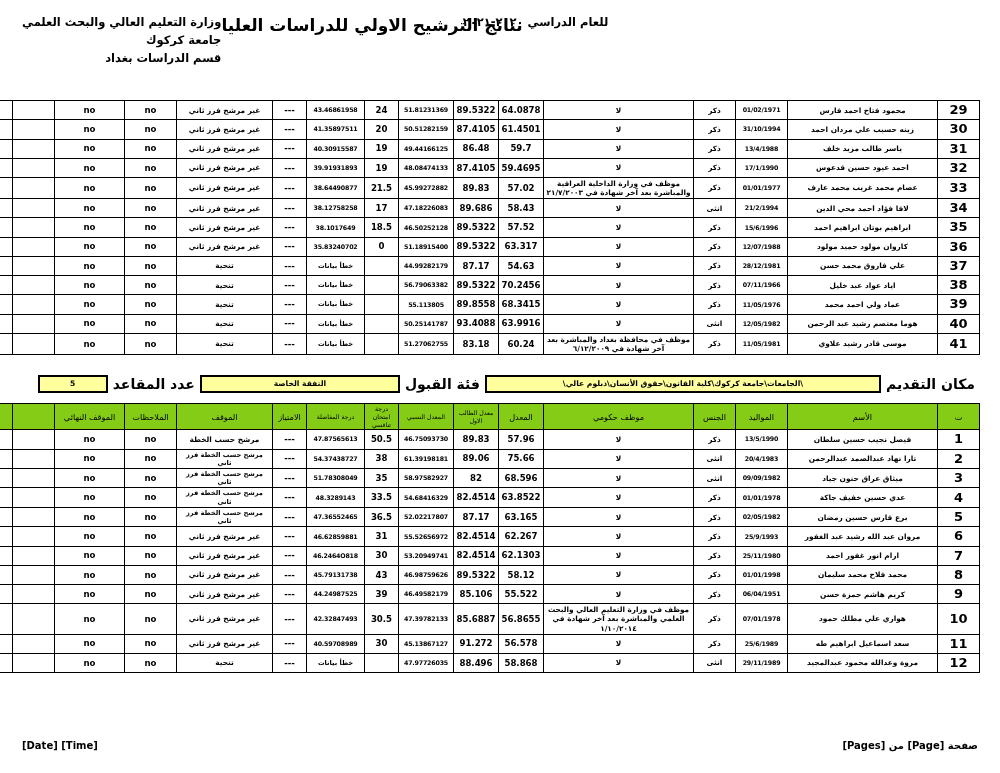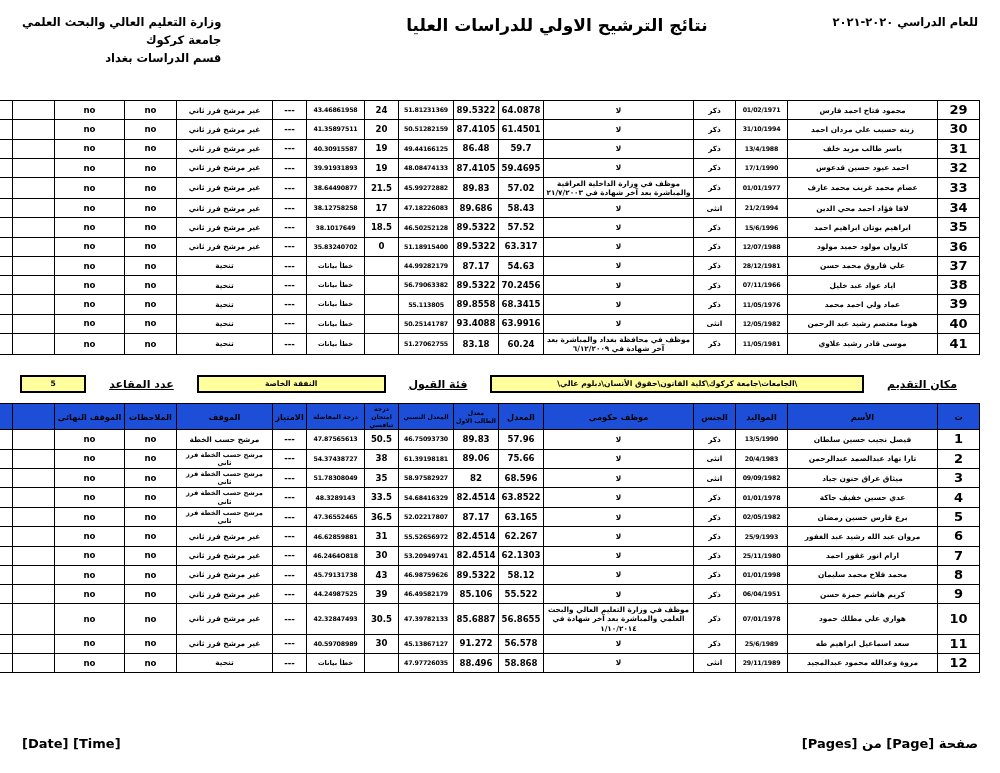--- a/index.html
+++ b/index.html
@@ -12,21 +12,21 @@
     direction:rtl;
     position:relative;
     overflow:hidden;
   }
   .page{position:relative;width:1000px;height:773px;}
 
   
   .hdr{
     position:absolute;top:14px;right:0;left:0;
     display:flex;flex-direction:row-reverse;
-    justify-content:space-between;align-items:flex-start;
+    align-items:flex-start;
     padding:0 22px;
   }
   .hdr-right{text-align:right;font-size:11.5px;line-height:1.55;font-weight:600;}
   .hdr-center{text-align:center;font-size:17px;font-weight:600;padding-top:1px;
               margin-right:-60px;}
   .hdr-left{text-align:left;font-size:11.5px;font-weight:600;padding-top:1px;}
 
   
   table.grid{
     border-collapse:collapse;
@@ -80,47 +80,47 @@
 
   
   .infobar{
     position:absolute;top:372px;right:20px;width:960px;
     height:24px;
     display:flex;flex-direction:row;align-items:center;
     justify-content:flex-start;
     gap:0;
     font-size:8px;font-weight:700;
   }
-  .ib-label{white-space:nowrap;padding:0 23px;font-size:11px;font-weight:700;text-decoration:underline;}
+  .ib-label{white-space:nowrap;padding:0 5px;font-size:14px;font-weight:700;}
   .yellowbox{
     background:#ffff9e;border:2px solid #000;
     height:14px;line-height:14px;text-align:center;
     font-size:7.6px;font-weight:700;overflow:hidden;
   }
   .yb-place{width:392px;}
   .yb-cat{width:196px;}
   .yb-seats{width:66px;}
 
   
   #tbl-main{
     position:absolute;top:403px;right:20px;width:960px;
   }
   #tbl-main td{height:13px;}
   #tbl-main thead th{
-    background:#1d4ed8;height:15px;font-size:8.2px;font-weight:700;
+    background:#84cc16;height:15px;font-size:8.2px;font-weight:400;
   }
   #tbl-main thead th.hsmall{font-size:6.2px;letter-spacing:-0.2px;}
   #tbl-main tbody tr:nth-child(odd) td{background:#ffffff;}
   .r-big td{height:60px;}
 
   
   .footer{
     position:absolute;bottom:22px;right:0;left:0;
     display:flex;flex-direction:row-reverse;justify-content:space-between;
-    padding:0 22px;font-size:13px;font-weight:600;
+    padding:0 22px;font-size:10px;font-weight:600;
   }
   .footer .f-left{direction:ltr;}
   .footer .f-center{direction:rtl;margin-left:280px;text-align:center;}
 </style>
 </head>
 <body>
 
 <div class="page">
 
   <div class="hdr">

